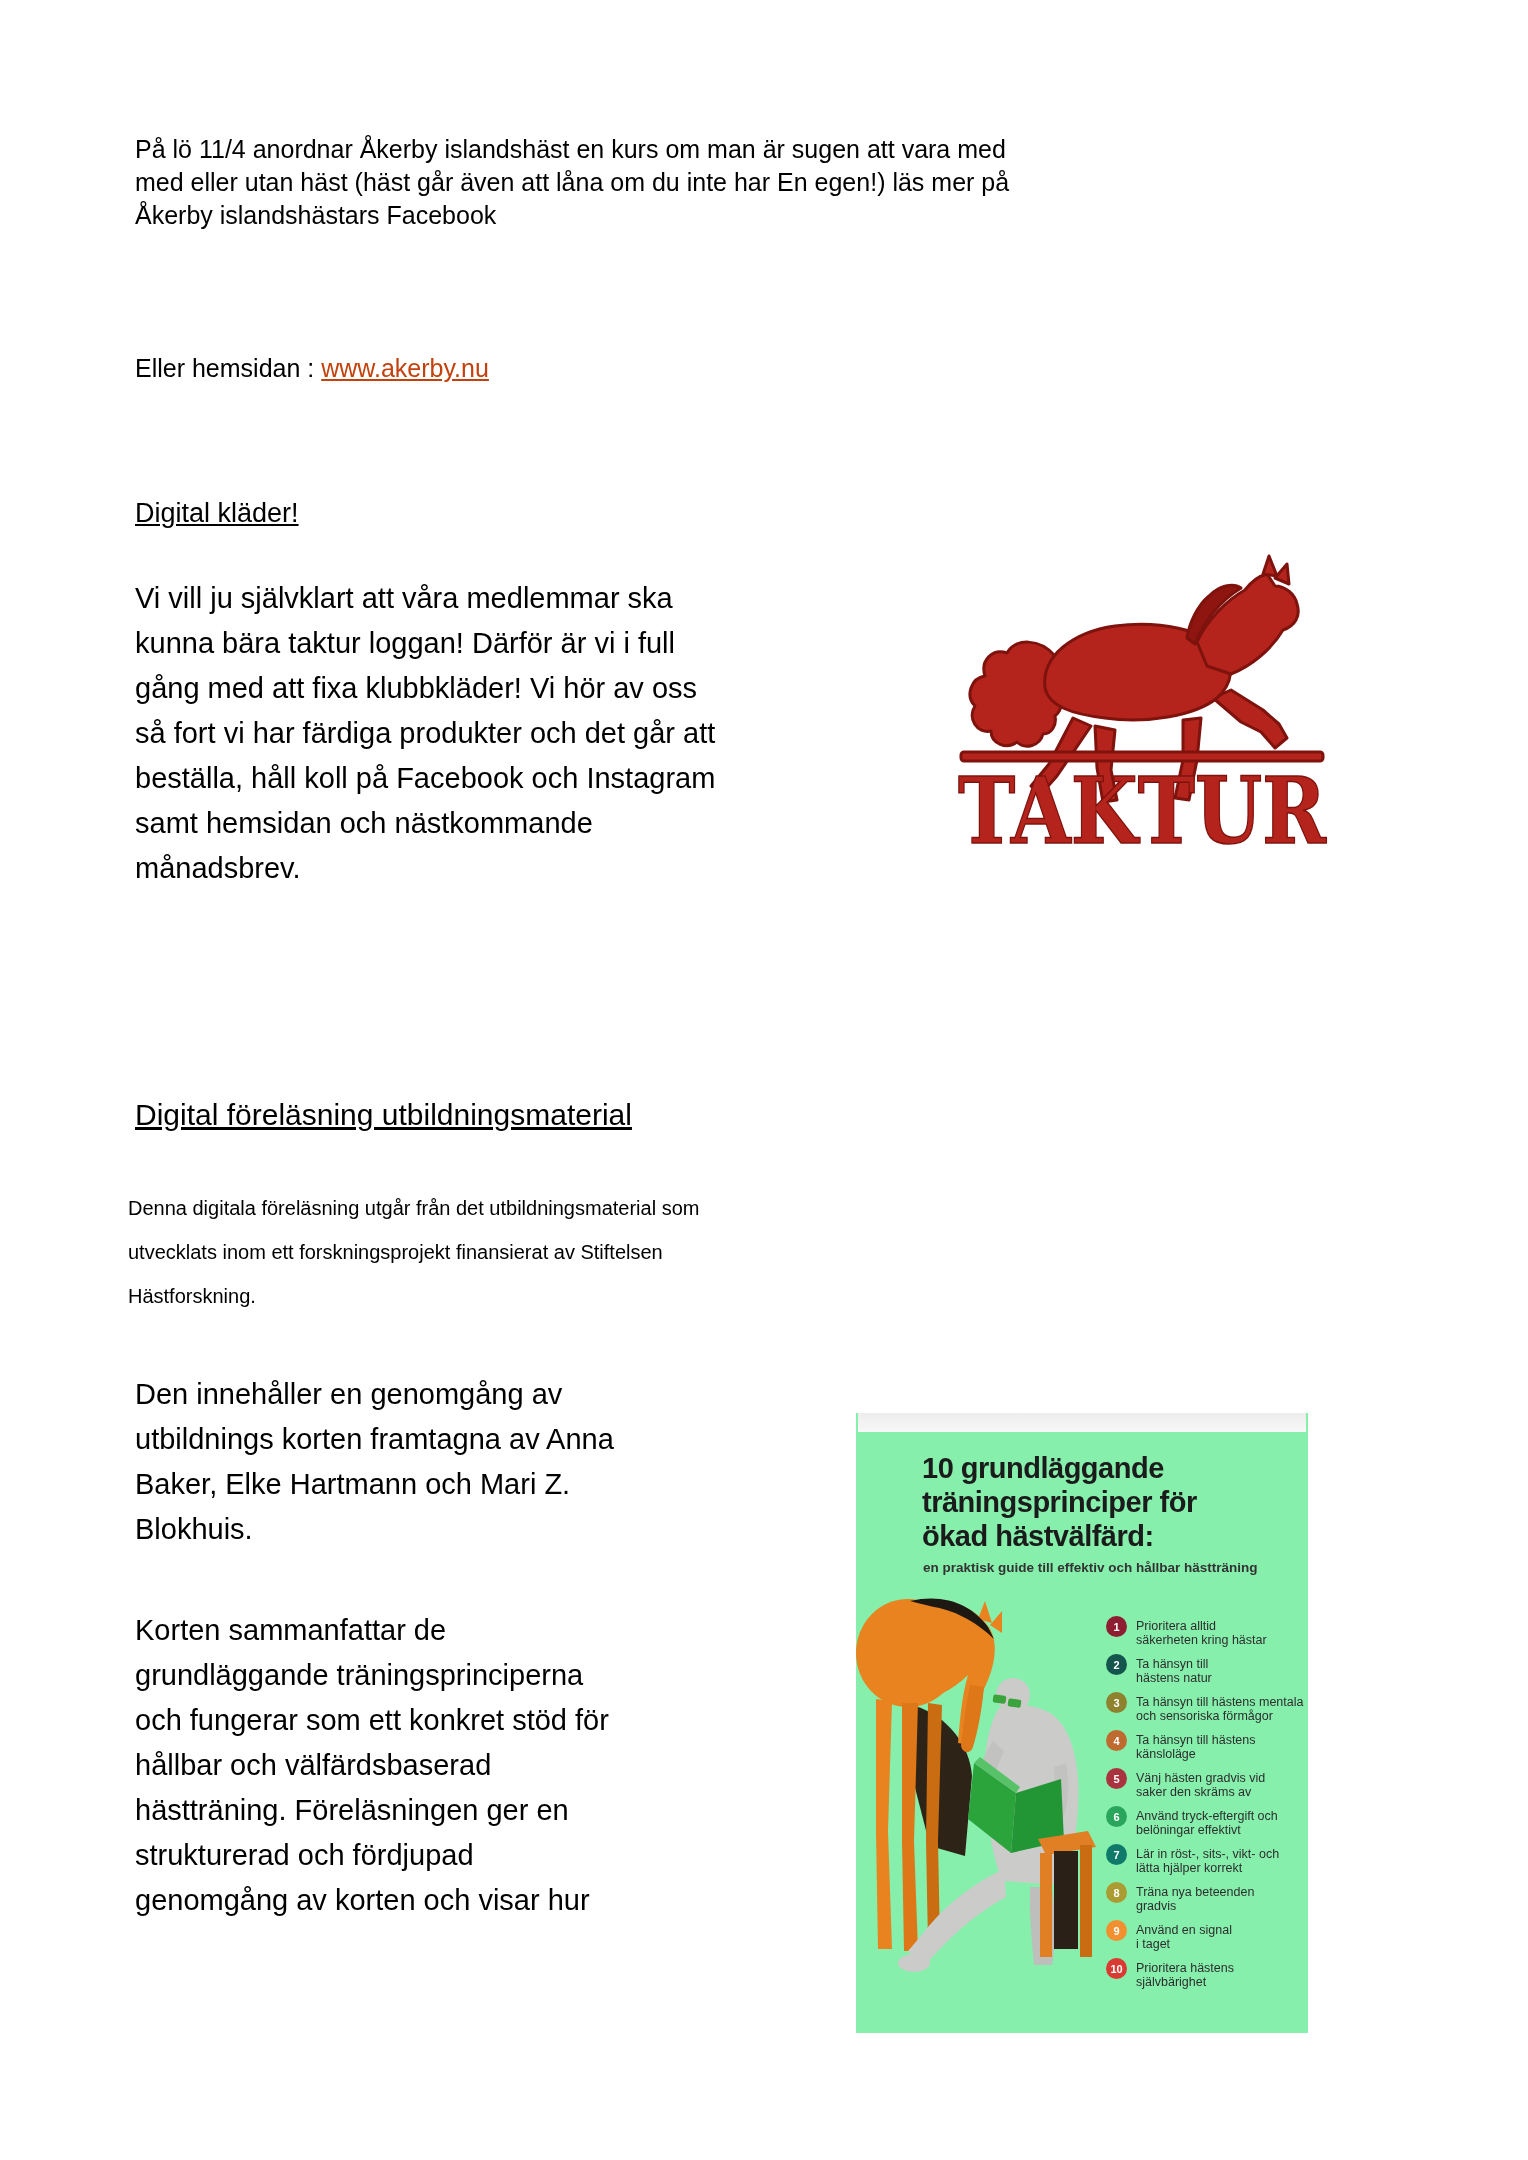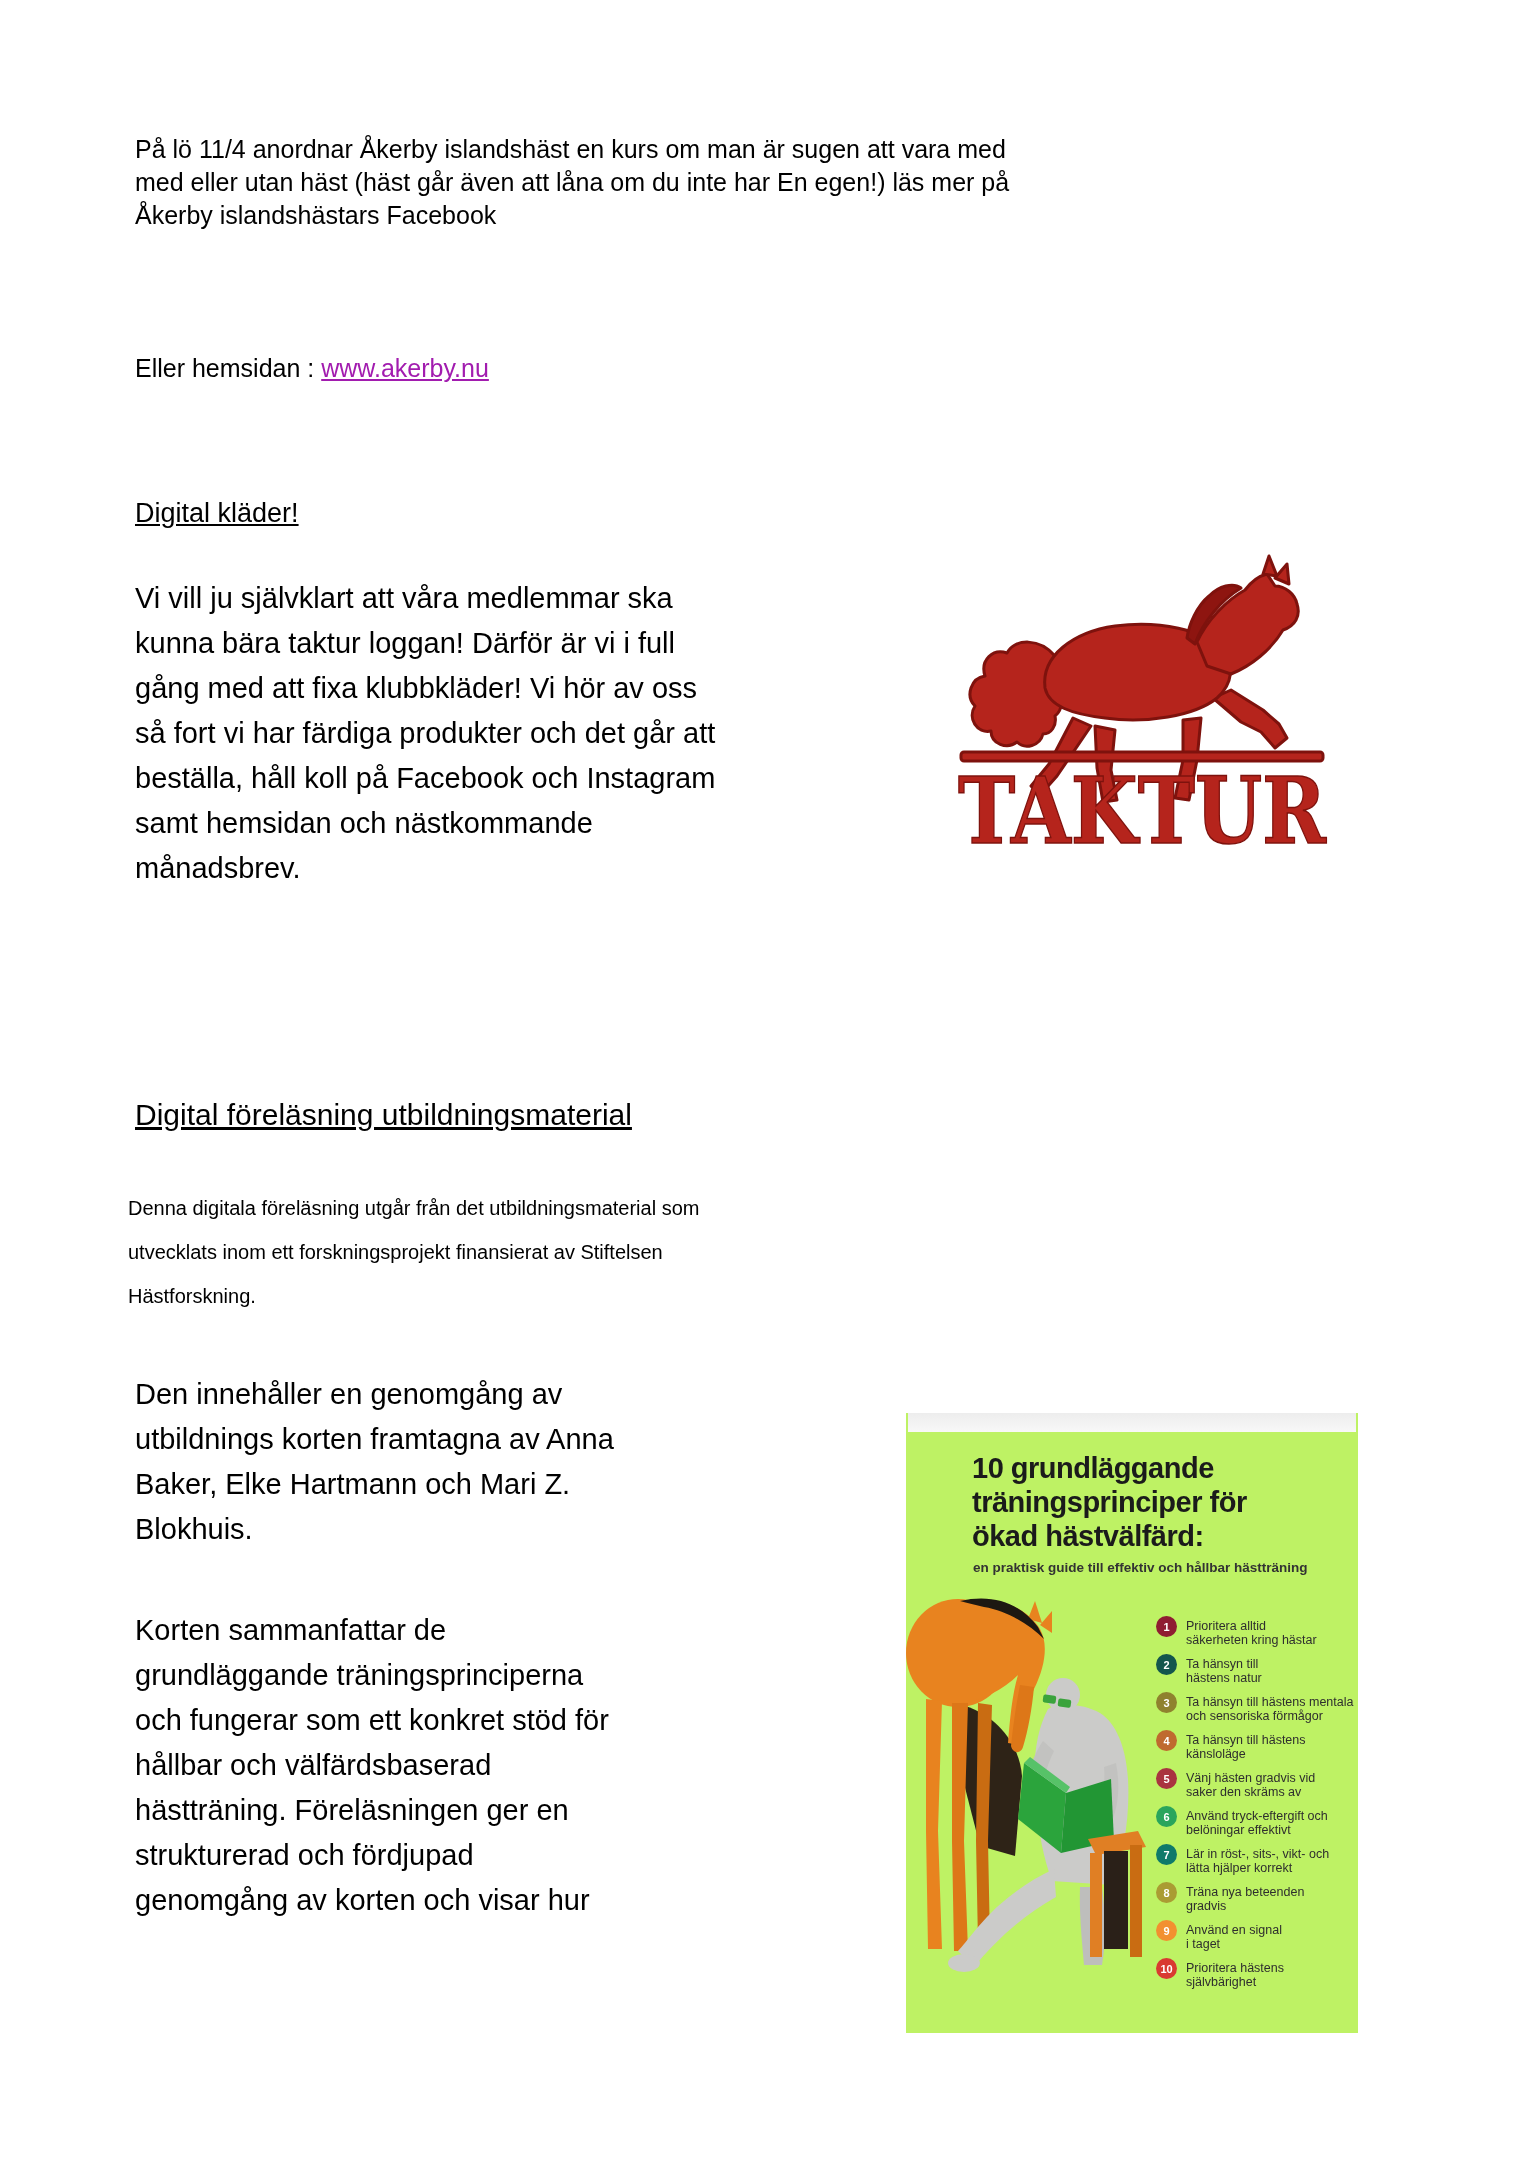--- a/index.html
+++ b/index.html
@@ -6,32 +6,32 @@
   body{
     width:1528px;height:2160px;background:#ffffff;
     font-family:"Liberation Sans", sans-serif;color:#000;
     position:relative;overflow:hidden;
   }
   .abs{position:absolute;}
   .preline{white-space:pre-line;}
   
   .intro{left:135px;top:133px;width:1330px;font-size:25px;line-height:33px;}
   .homesite{left:135px;top:352px;width:900px;font-size:25px;line-height:33px;}
-  .homesite a{color:#a21caf;text-decoration:underline;}
+  .homesite a{color:#c2410c;text-decoration:underline;}
   
   .h-taktur{left:135px;top:496px;font-size:27px;line-height:34px;text-decoration:underline;font-weight:normal;margin:0;}
   .taktur-body{left:135px;top:576px;width:700px;font-size:29px;line-height:45px;}
   .taktur-logo{left:945px;top:538px;width:395px;height:330px;}
   
   .h-digital{left:135px;top:1096px;font-size:30px;line-height:38px;text-decoration:underline;font-weight:normal;margin:0;text-align:right;}
   .para1{left:128px;top:1186px;width:1330px;font-size:20px;line-height:44px;}
   .para2{left:135px;top:1372px;width:680px;font-size:29px;line-height:45px;}
   .para3{left:135px;top:1608px;width:680px;font-size:29px;line-height:45px;}
   
-  .poster{left:906px;top:1413px;width:452px;height:620px;background:#bef264;}
+  .poster{left:856px;top:1413px;width:452px;height:620px;background:#86efac;}
   .poster-topband{position:absolute;left:2px;top:0;width:448px;height:19px;
     background:linear-gradient(#ededed,#f8f8f8);}
   .poster-title{position:absolute;left:66px;top:38px;width:390px;
     font-size:29px;line-height:34px;font-weight:bold;color:#1b1b1b;letter-spacing:-0.5px;}
   .poster-subtitle{position:absolute;left:67px;top:147px;width:390px;
     font-size:13.5px;font-weight:bold;color:#333;}
   .poster-illustration{position:absolute;left:-26px;top:178px;width:276px;height:440px;}
   .principles{position:absolute;left:250px;top:203px;width:200px;}
   .principle{display:flex;gap:9px;margin-bottom:7px;}
   .pnum{width:21px;height:21px;border-radius:50%;color:#fff;font-size:11px;font-weight:bold;

